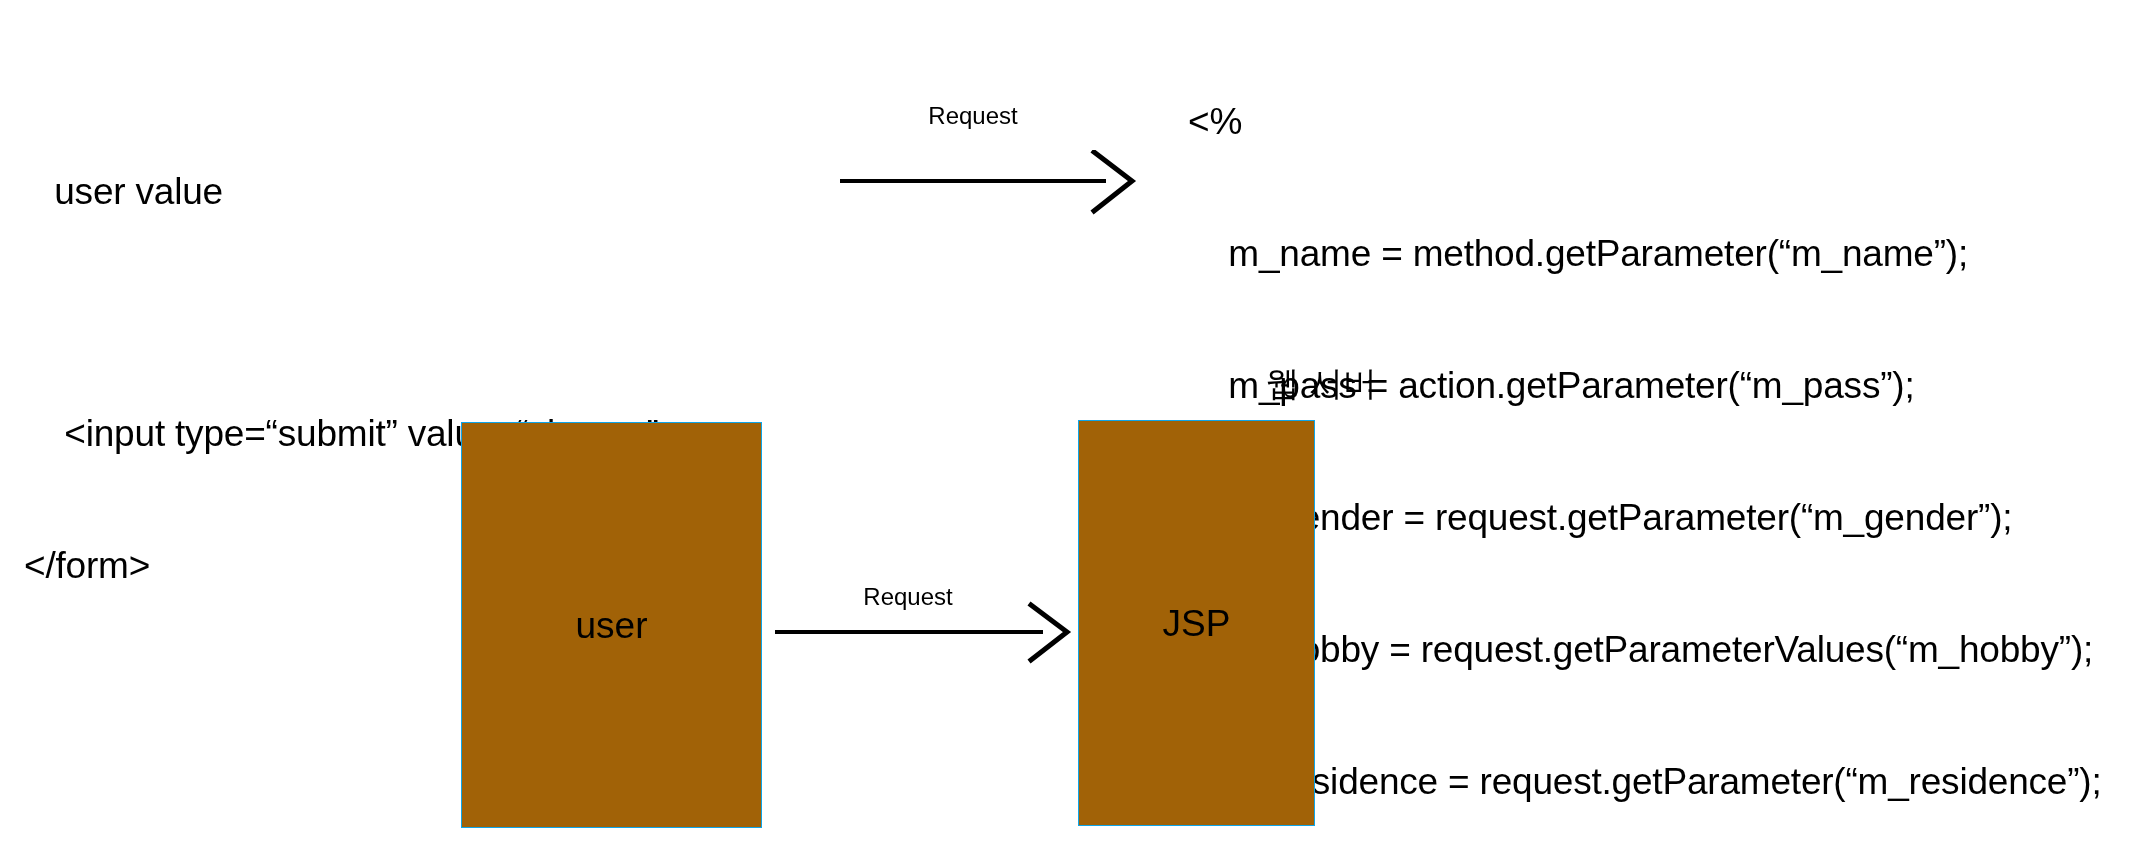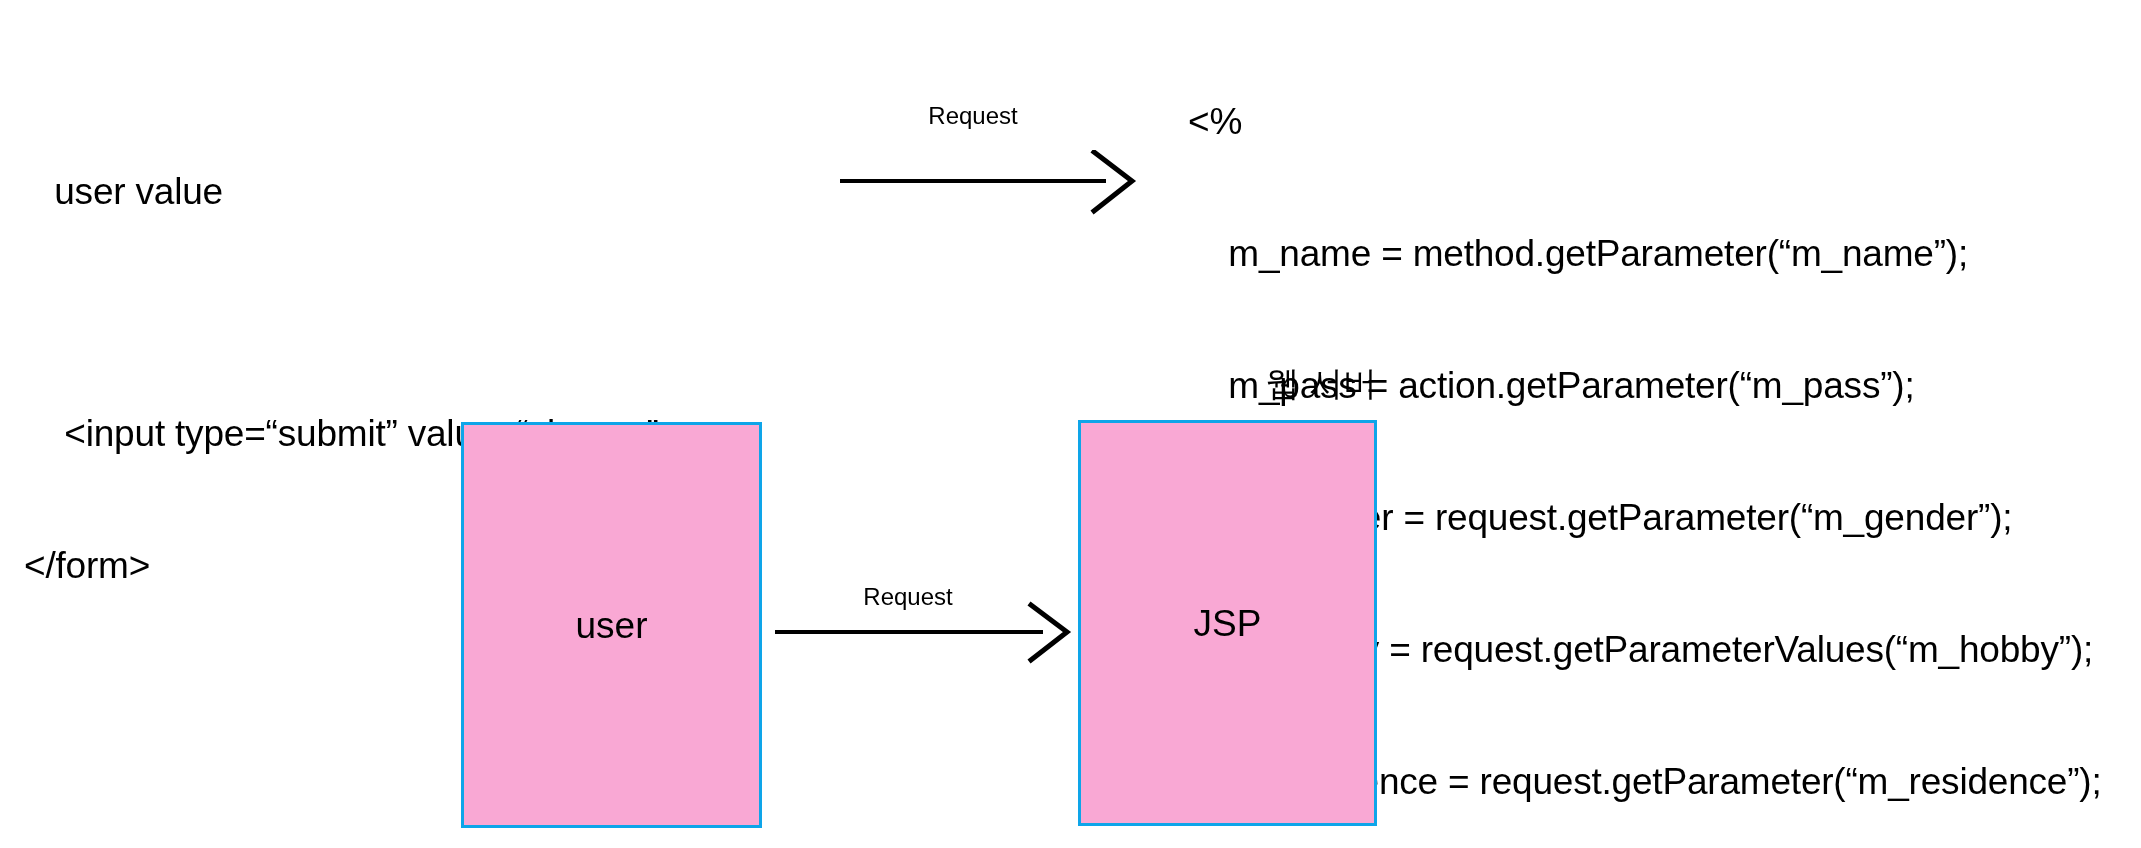--- a/index.html
+++ b/index.html
@@ -41,42 +41,42 @@
   #jsp-code {
     left: 1188px;
     top: 12px;
   }
   .code-line { display: block; height: 44px; }
   .code-line.blank { height: 22px; }
 
   
   .node-box {
     position: absolute;
-    border: 3px solid #0ea5e9;
-    background: #f9a8d4;
+    border: 1px solid #0ea5e9;
+    background: #a16207;
     box-sizing: border-box;
     display: flex;
     align-items: center;
     justify-content: center;
   }
   .node-label {
     font-size: 37px;
     line-height: 1;
     color: #000000;
   }
   #user-box {
     left: 461px;
     top: 422px;
     width: 301px;
     height: 406px;
   }
   #jsp-box {
     left: 1078px;
     top: 420px;
-    width: 299px;
+    width: 237px;
     height: 406px;
   }
 
   
   .caption {
     position: absolute;
     font-size: 34px;
     line-height: 1;
     white-space: nowrap;
     color: #000000;

